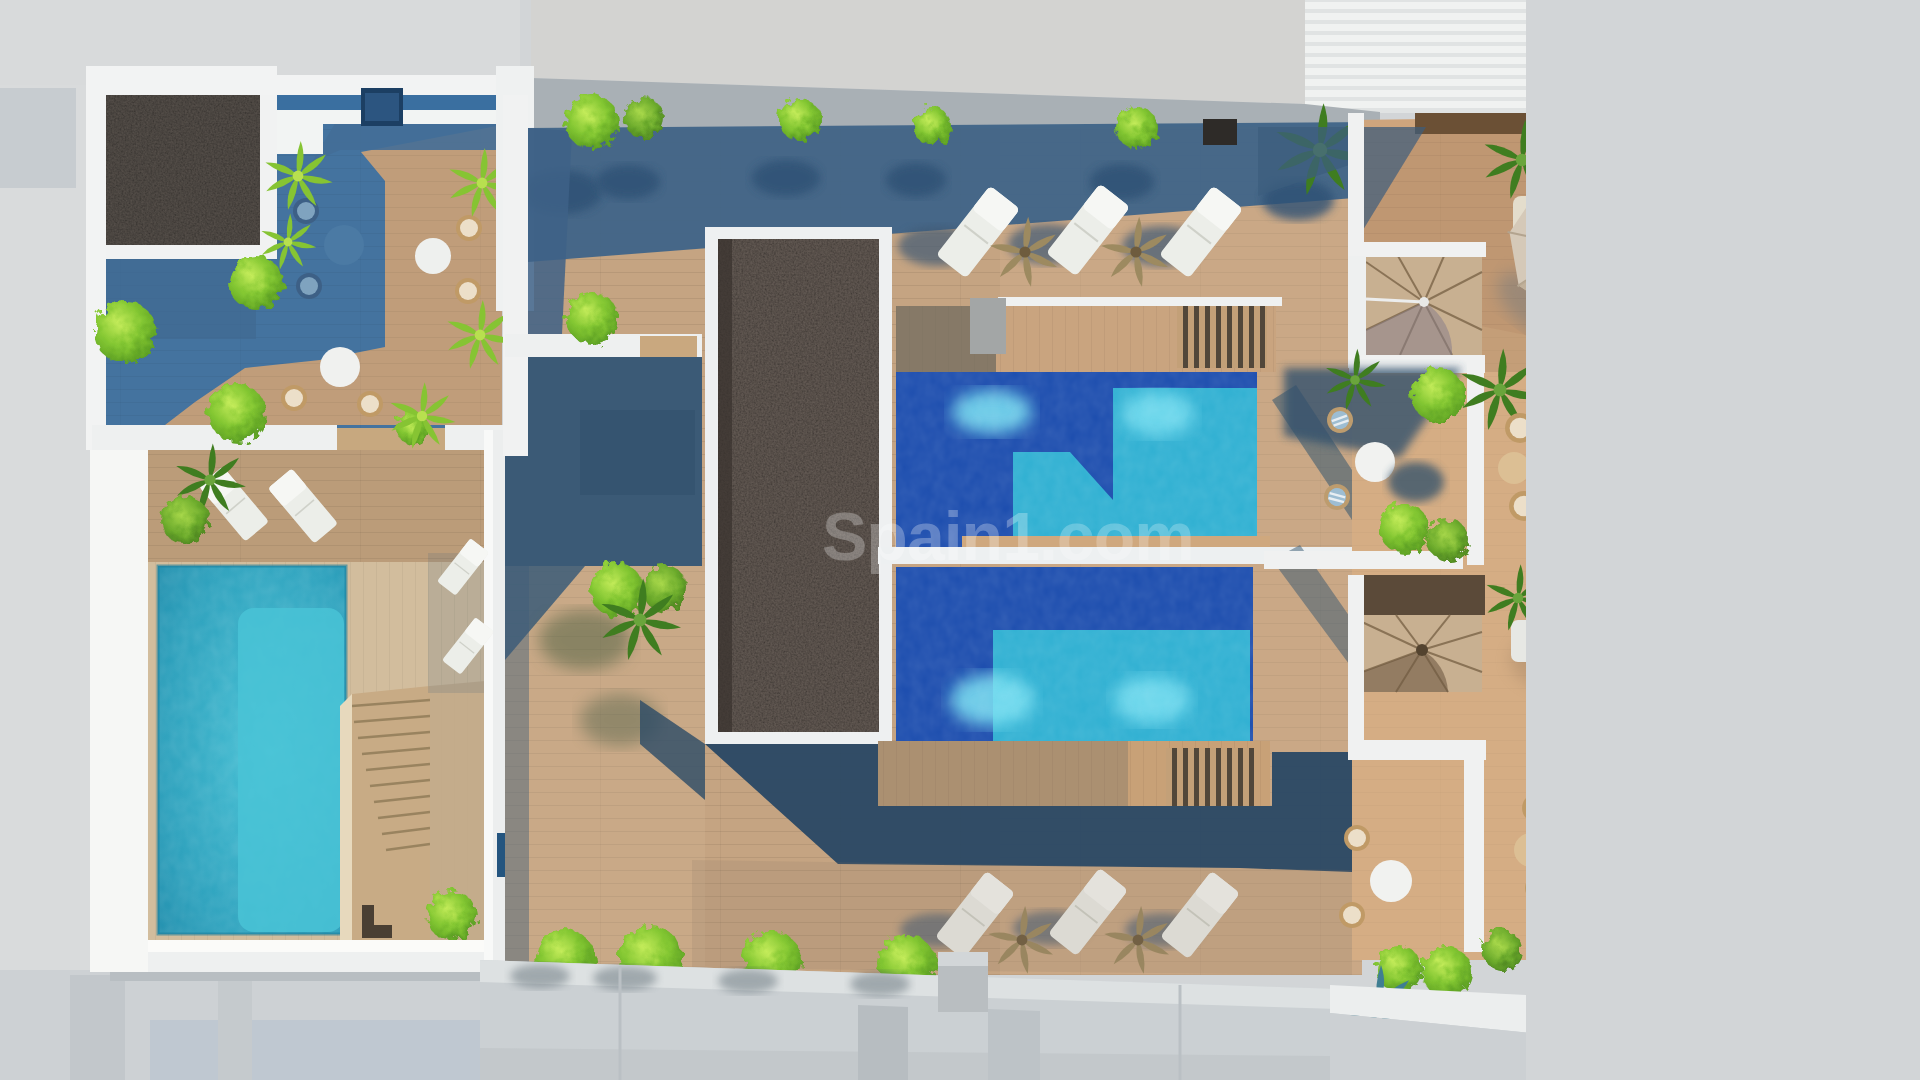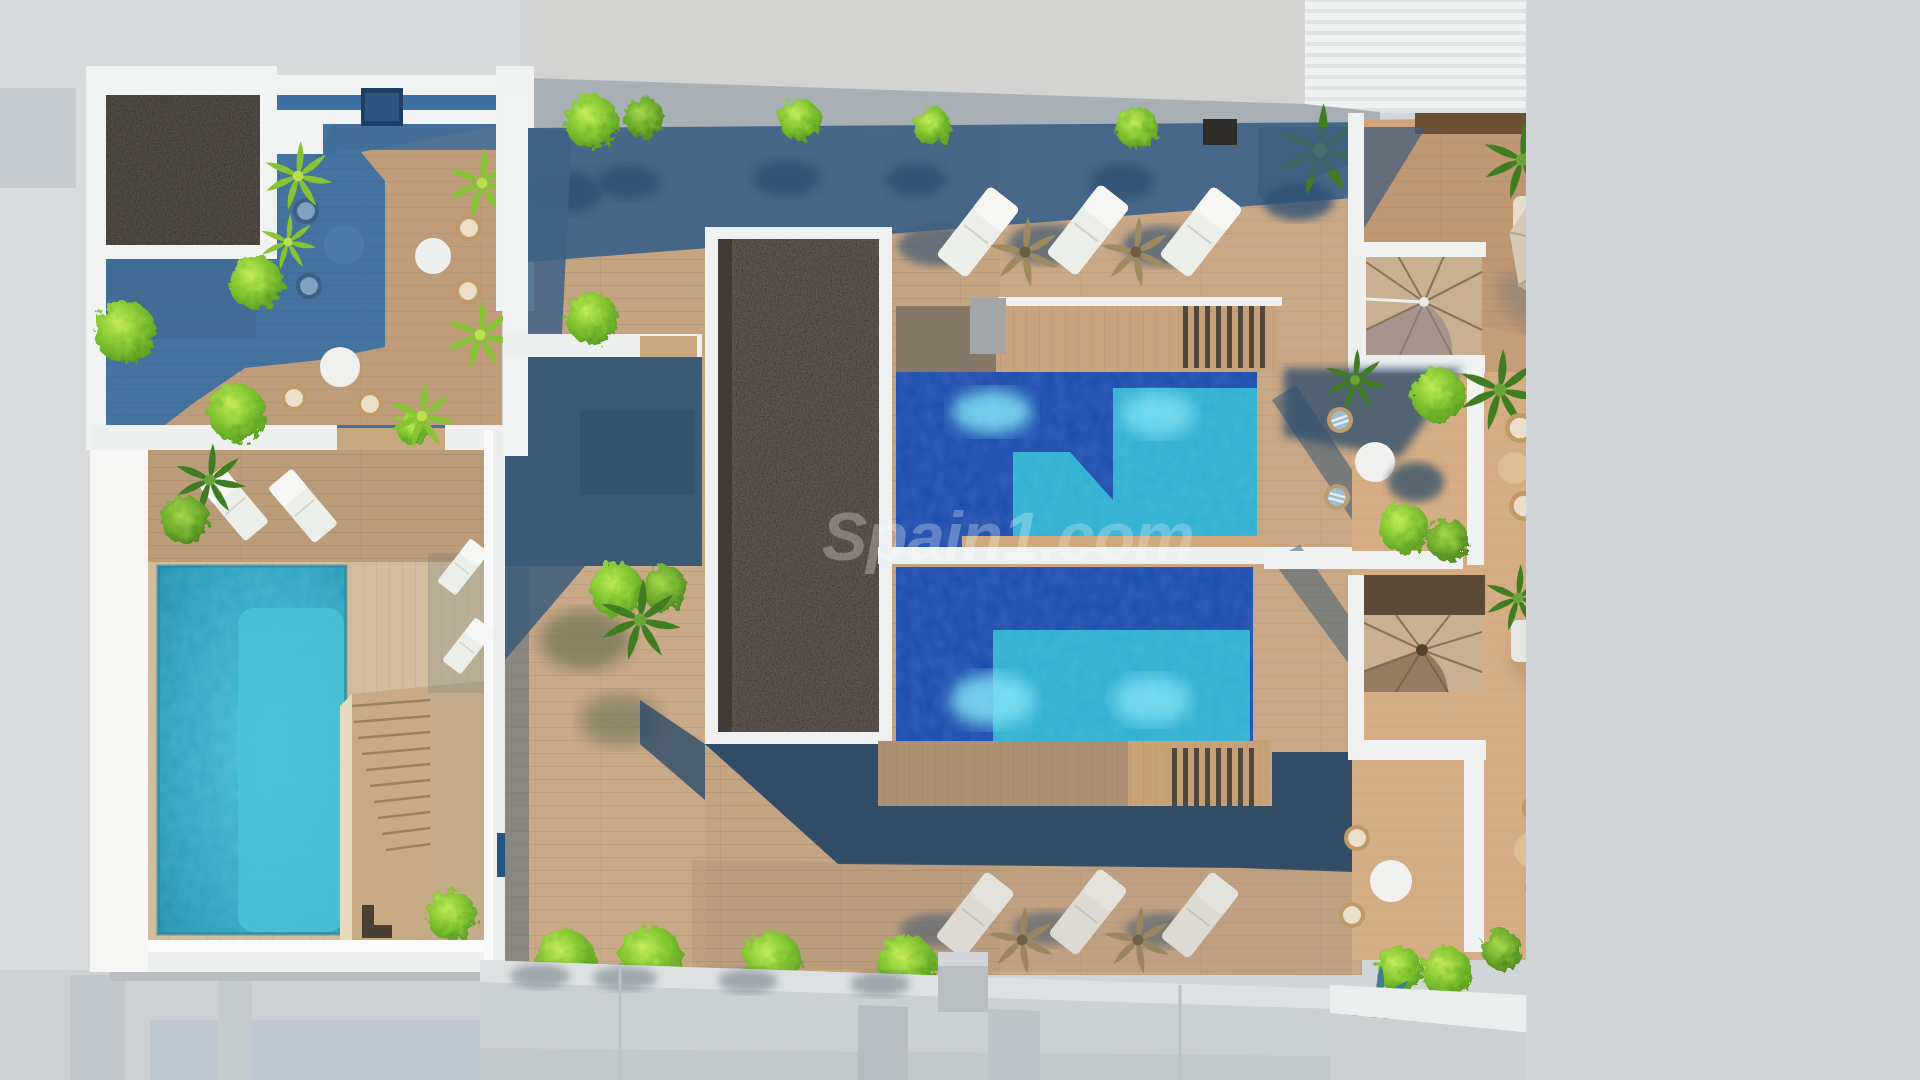--- a/index.html
+++ b/index.html
@@ -1,16 +1,16 @@
 <!DOCTYPE html>
 <html><head>
 <meta charset="utf-8">
 <style>
 html,body{margin:0;padding:0;background:#d2d5d7;font-family:"Liberation Sans",sans-serif;}
-#stage{width:1526px;height:1080px;overflow:hidden;position:relative;font-style:italic;}
+#stage{width:1526px;height:1080px;overflow:hidden;position:relative;}
 </style>
 </head>
 <body>
 <div id="stage">
 <svg width="1920" height="1080" viewBox="0 0 1920 1080" xmlns="http://www.w3.org/2000/svg">
 <defs>
 <radialGradient id="gb" cx="0.4" cy="0.35" r="0.8">
  <stop offset="0" stop-color="#c4ec5a"></stop>
  <stop offset="0.45" stop-color="#82c631"></stop>
  <stop offset="1" stop-color="#4c8f1e"></stop>

